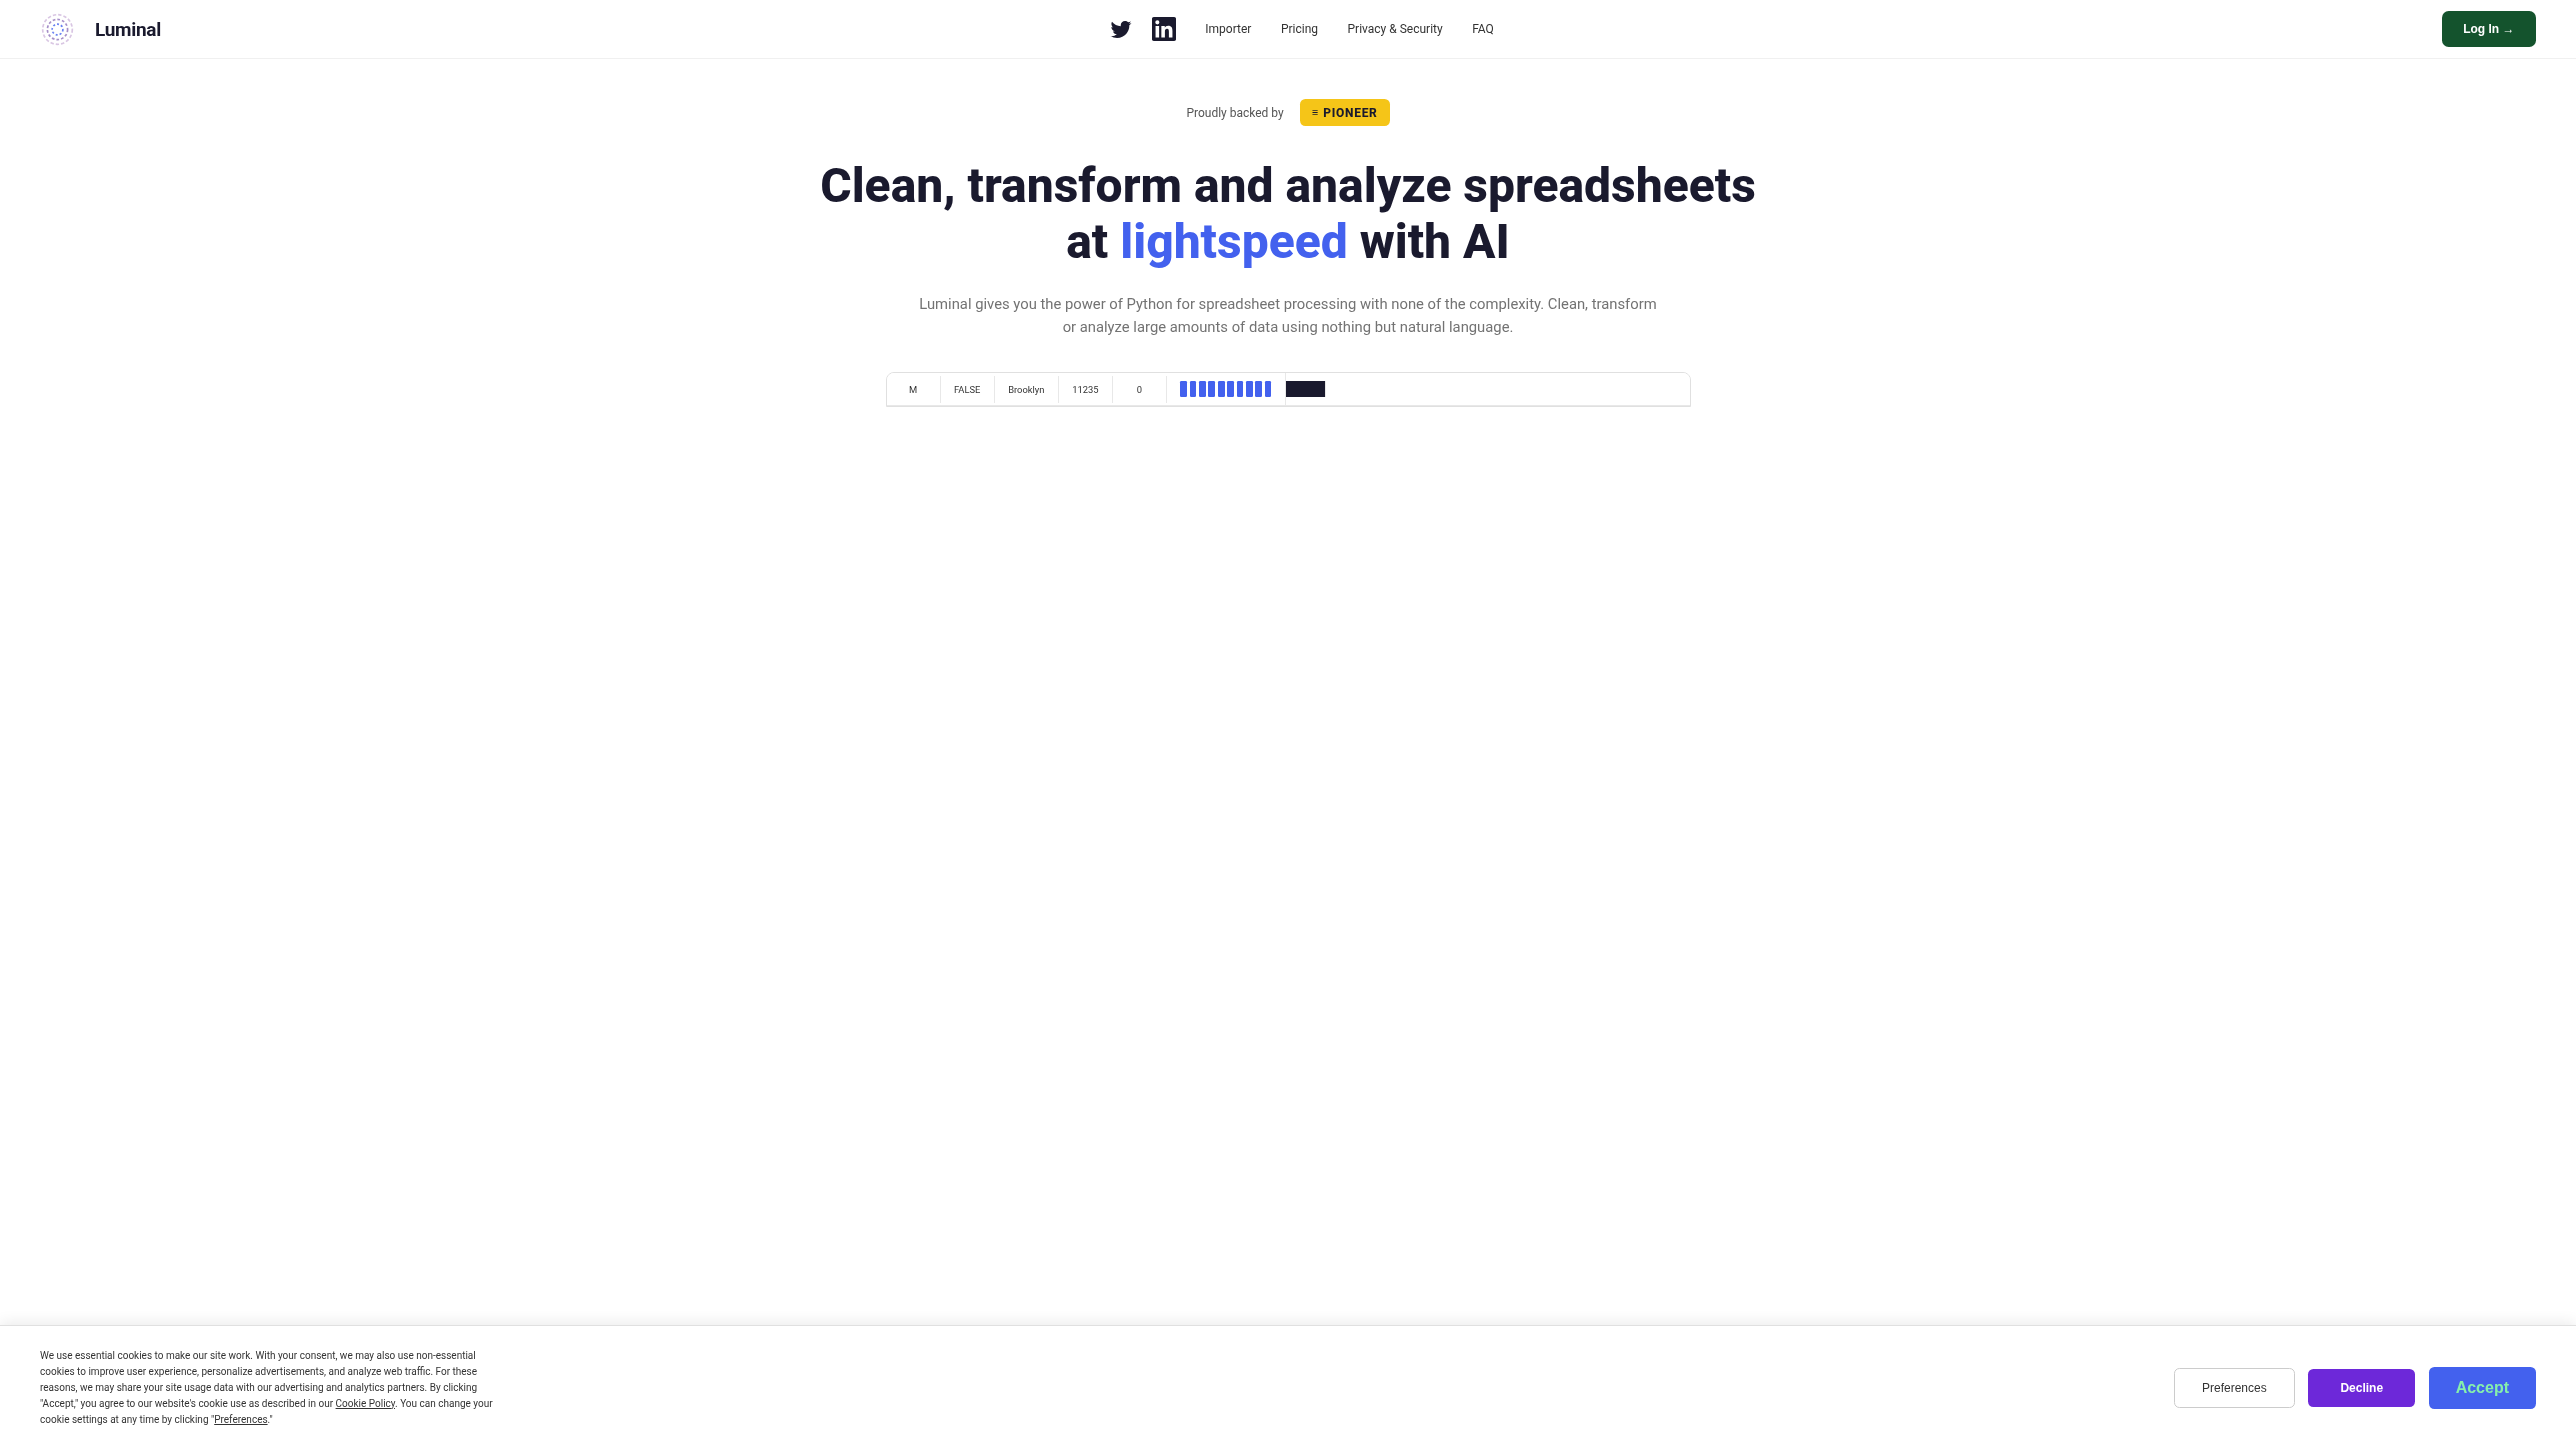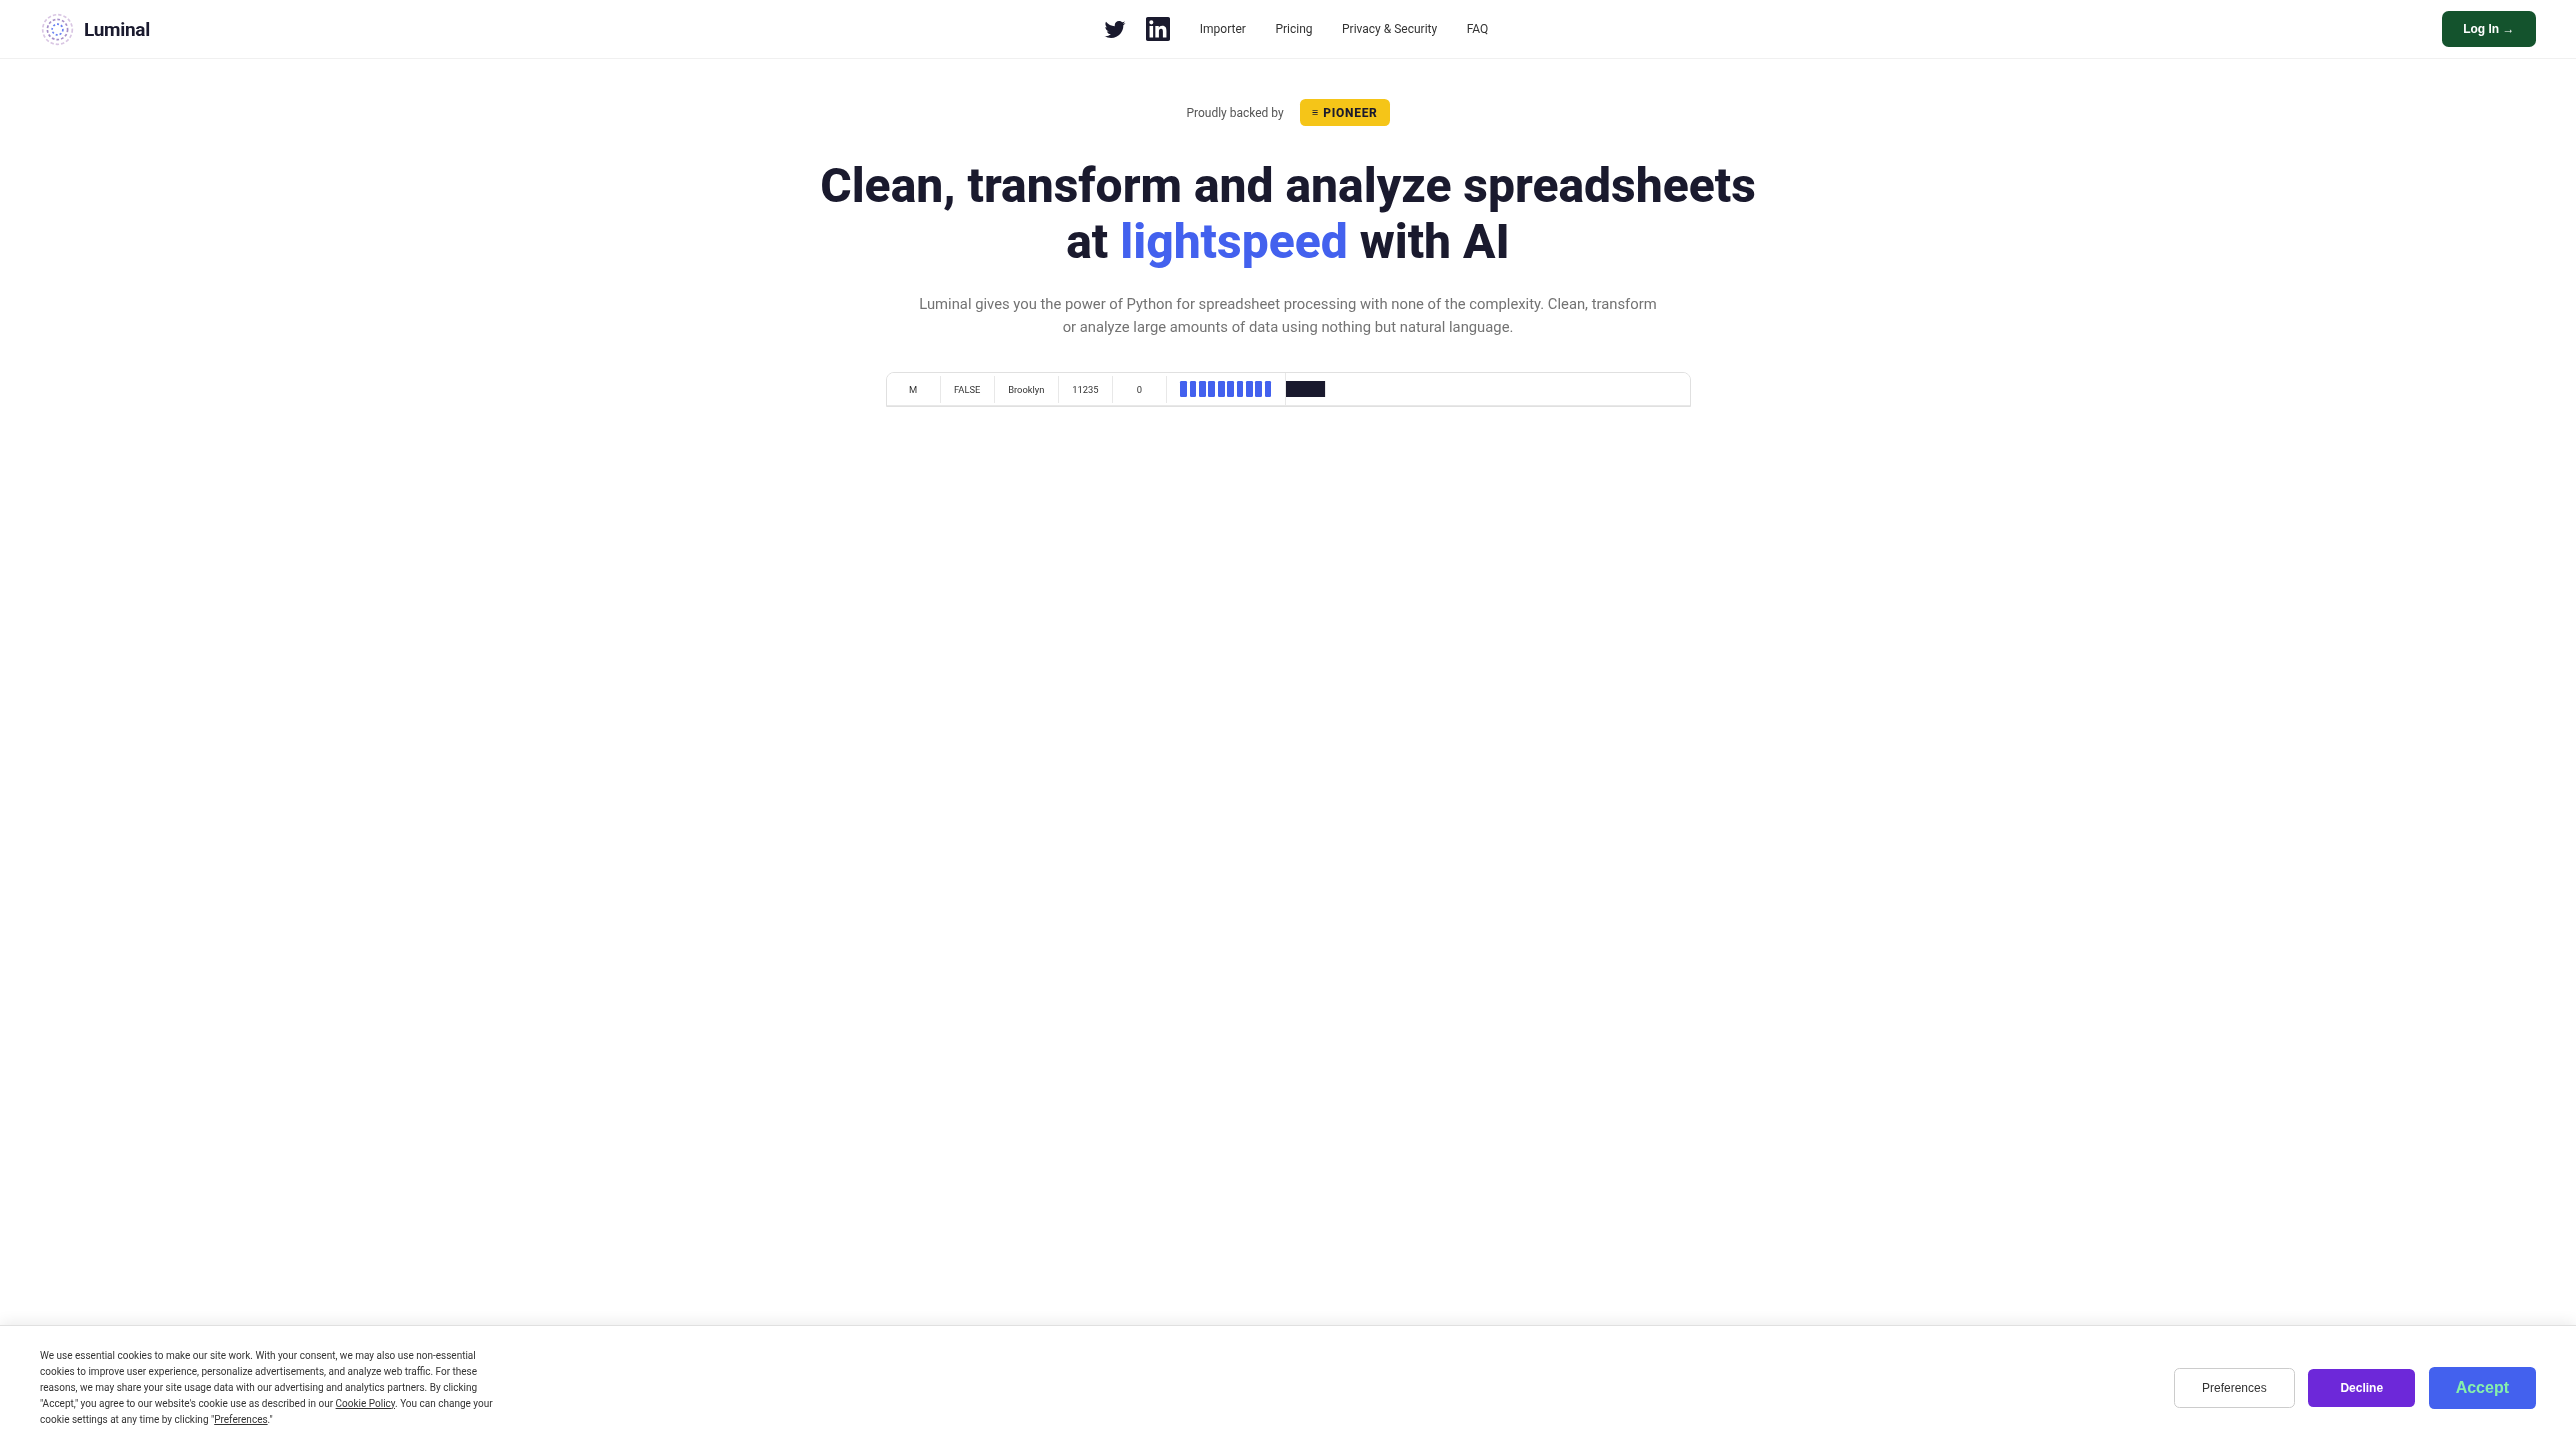--- a/index.html
+++ b/index.html
@@ -25,21 +25,21 @@
       background: #ffffff;
       border-bottom: 0.7px solid #f0f0f0;
       position: sticky;
       top: 0;
       z-index: 100;
     }
 
     .nav-logo {
       display: flex;
       align-items: center;
-      gap: 9px;
+      gap: 20px;
       text-decoration: none;
     }
 
     .logo-icon {
       width: 35px;
       height: 35px;
     }
 
     .logo-text {
       font-size: 19px;

